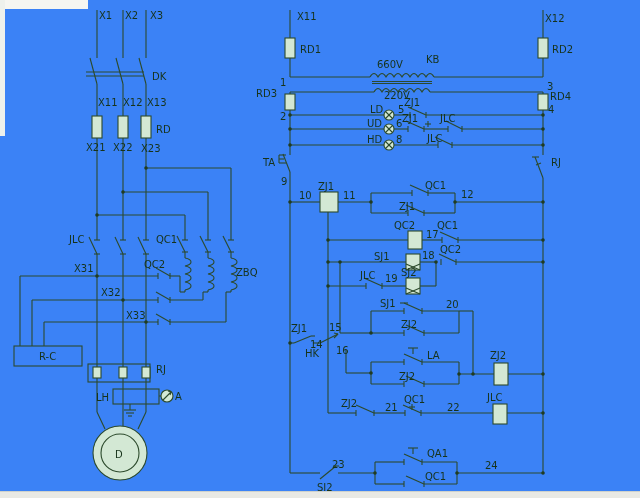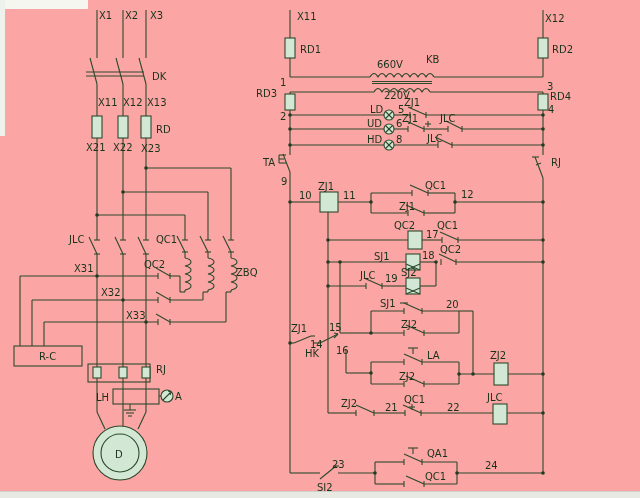--- a/index.html
+++ b/index.html
@@ -1,16 +1,16 @@
 <!DOCTYPE html>
 <html><head>
 <meta charset="utf-8">
 <style>
   html,body{margin:0;padding:0;background:#888;}
-  #stage{position:relative;width:640px;height:498px;background:#fca5a5;overflow:hidden;
+  #stage{position:relative;width:640px;height:498px;background:#3b82f6;overflow:hidden;
          font-family:"DejaVu Sans",sans-serif;}
   svg{position:absolute;left:0;top:0;}
   svg line,svg path,svg rect,svg circle,svg polyline{stroke:#2c4a2c;stroke-width:1.1;fill:none;}
   svg .dot{fill:#203c20;stroke:none;}
   svg .comp{fill:#d3e8d4;}
   svg .openbox{fill:none;}
   svg text{font-family:"DejaVu Sans",sans-serif;font-size:10px;fill:#17331a;stroke:none;}
   .artifact{position:absolute;}
 </style>
 </head>

